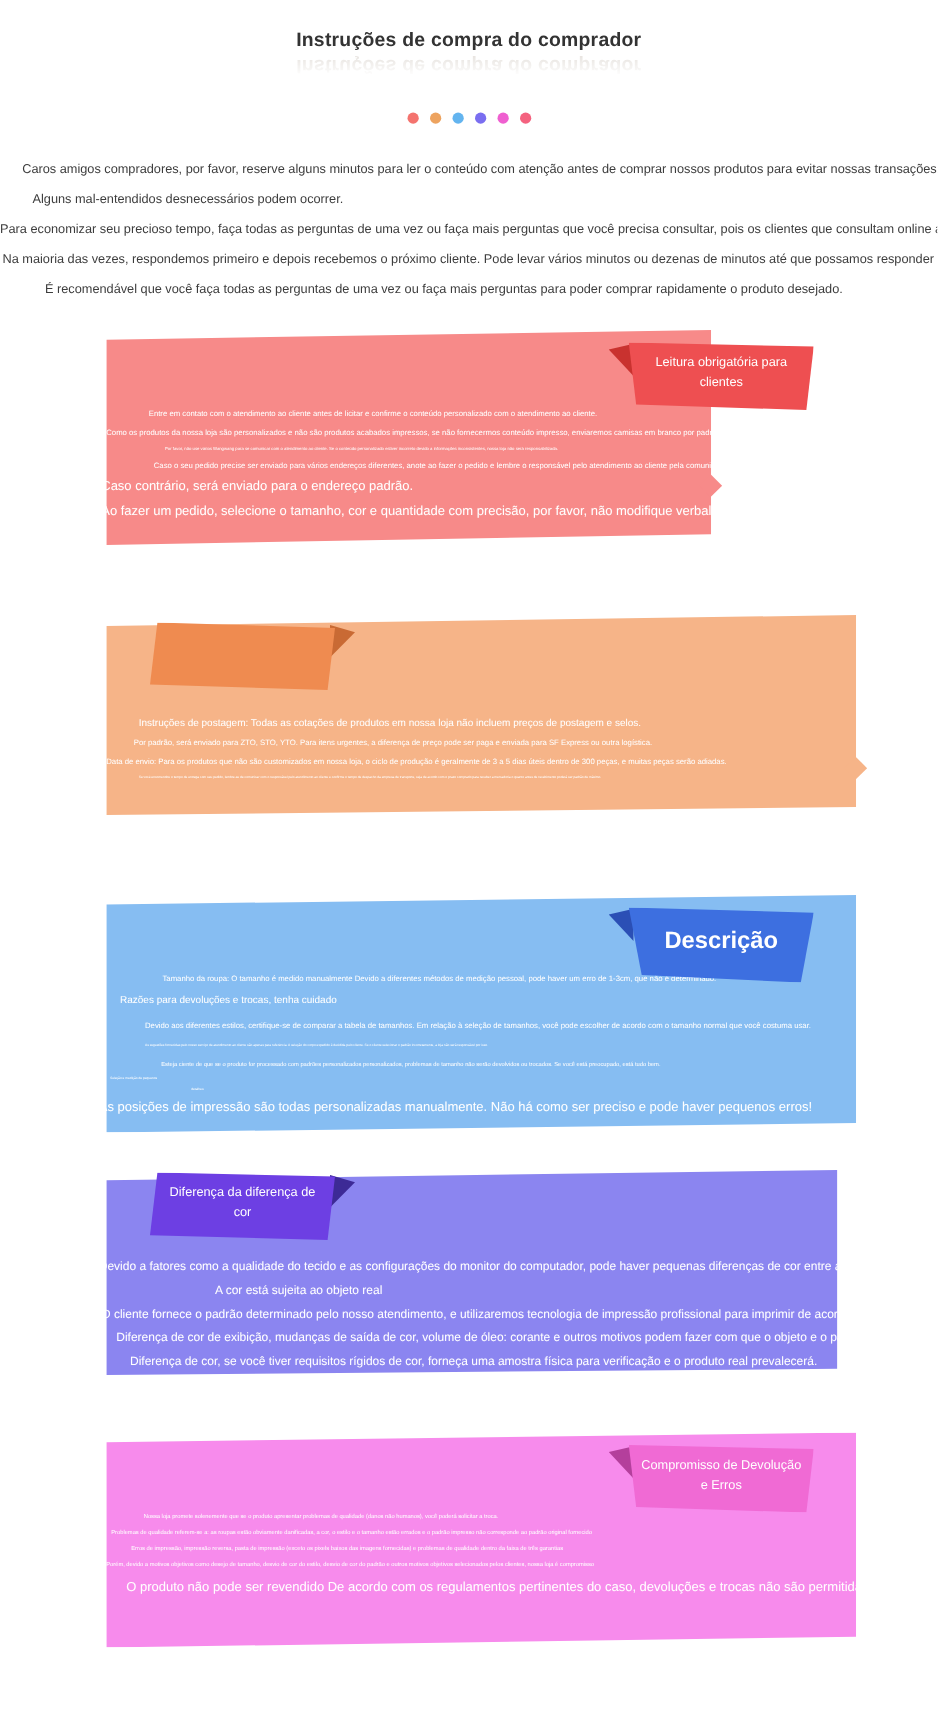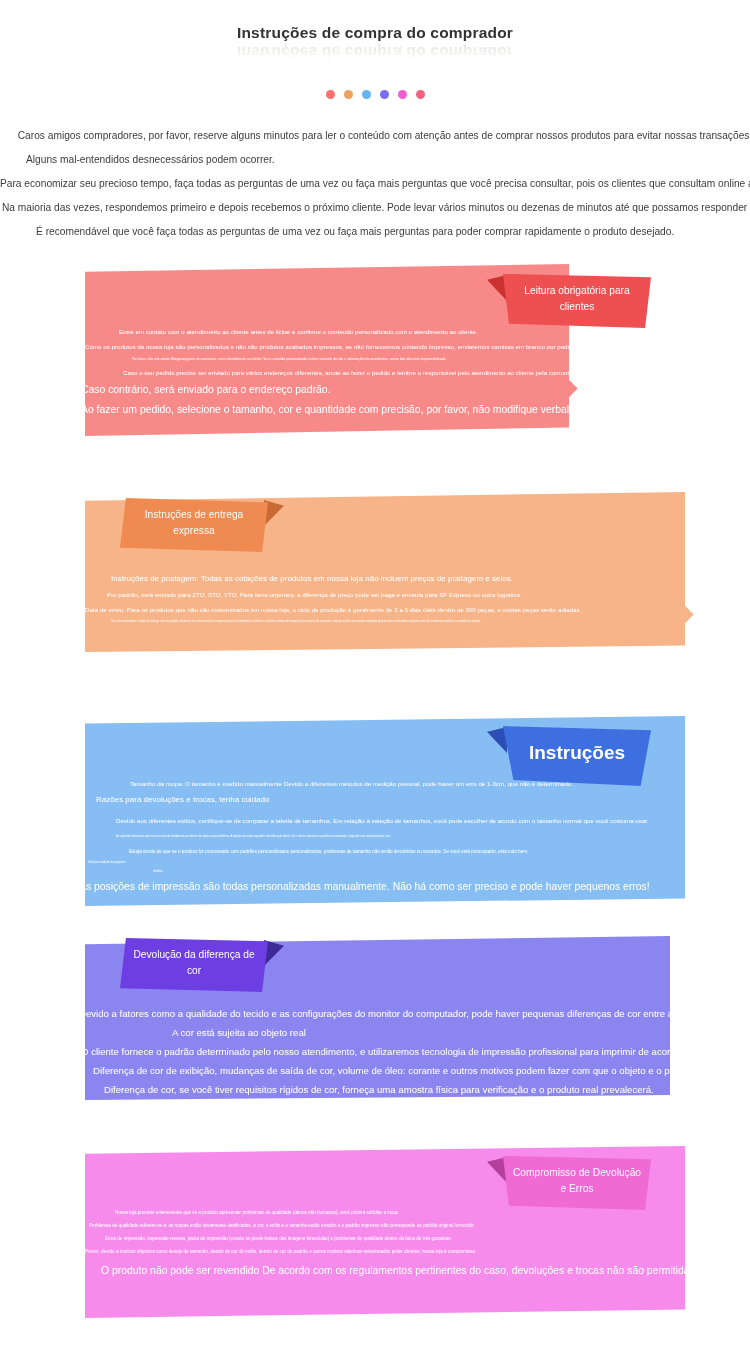--- a/index.html
+++ b/index.html
@@ -210,59 +210,58 @@
     </div>
   </div>
 
   <div class="panel" style="left:85px; top:492px; width:600px; height:160px;">
     <div class="panel-shape" style="background:#f6b488; -webkit-clip-path:polygon(0% 5.5%, 100% 0%, 100% 96%, 0% 100%); clip-path:polygon(0% 5.5%, 100% 0%, 100% 96%, 0% 100%);"></div>
     <div class="panel-notch" style="background:#f6b488; right:-6px; top:116px;"></div>
 
     <div class="ribbon" style="left:35px; top:6px;">
       <div class="ribbon-fold right" style="background:#c96a34;"></div>
       <div class="ribbon-body" style="background:#ef8b50; -webkit-clip-path:polygon(4% 0%, 100% 8%, 96% 100%, 0% 92%); clip-path:polygon(4% 0%, 100% 8%, 96% 100%, 0% 92%);"></div>
-      <div class="ribbon-text">Instruções de entrega expressa</div>
     </div>
 
     <div class="lines" style="top:78px; left:0;">
       <div class="t-md" style="padding-left:26px;">Instruções de postagem: Todas as cotações de produtos em nossa loja não incluem preços de postagem e selos.</div>
       <div class="t-sm" style="padding-left:22px;">Por padrão, será enviado para ZTO, STO, YTO. Para itens urgentes, a diferença de preço pode ser paga e enviada para SF Express ou outra logística.</div>
       <div class="t-sm" style="padding-left:0px;">Data de envio: Para os produtos que não são customizados em nossa loja, o ciclo de produção é geralmente de 3 a 5 dias úteis dentro de 300 peças, e muitas peças serão adiadas.</div>
       <div class="t-nano" style="padding-left:26px;">Se você encomendou o tempo de entrega com seu pedido, lembre-se de comunicar com o responsável pelo atendimento ao cliente e confirme o tempo de despacho da empresa de transporte, seja de acordo com o prazo comprado para receber a mercadoria o quanto antes de recebimento poderá ser padrão de máximo.</div>
     </div>
   </div>
 
   <div class="panel" style="left:85px; top:716px; width:600px; height:190px;">
     <div class="panel-shape" style="background:#86bdf2; -webkit-clip-path:polygon(0% 4%, 100% 0%, 100% 96%, 0% 100%); clip-path:polygon(0% 4%, 100% 0%, 100% 96%, 0% 100%);"></div>
 
     <div class="ribbon big" style="left:418px; top:10px; min-height:60px;">
       <div class="ribbon-fold left" style="background:#2b4fb5;"></div>
       <div class="ribbon-body" style="background:#3d6fe0; -webkit-clip-path:polygon(0% 0%, 100% 7%, 93% 100%, 7% 90%); clip-path:polygon(0% 0%, 100% 7%, 93% 100%, 7% 90%);"></div>
-      <div class="ribbon-text">Instruções</div>
+      <div class="ribbon-text">Descrição</div>
     </div>
 
     <div class="lines" style="top:60px; left:0;">
       <div class="t-sm" style="padding-left:45px;">Tamanho da roupa: O tamanho é medido manualmente Devido a diferentes métodos de medição pessoal, pode haver um erro de 1-3cm, que não é determinado.</div>
       <div class="t-md" style="padding-left:11px;">Razões para devoluções e trocas, tenha cuidado</div>
       <div class="t-sm" style="padding-left:31px; margin-top:5px;">Devido aos diferentes estilos, certifique-se de comparar a tabela de tamanhos. Em relação à seleção de tamanhos, você pode escolher de acordo com o tamanho normal que você costuma usar.</div>
       <div class="t-nano" style="padding-left:31px; margin-top:4px;">As sugestões fornecidas pelo nosso serviço de atendimento ao cliente são apenas para referência. A seleção do corpo expedido é decidida pelo cliente. Se o cliente selecionar o padrão incorretamente, a loja não será responsável por isso.</div>
       <div class="t-xs" style="padding-left:44px; margin-top:4px;">Esteja ciente de que se o produto for processado com padrões personalizados personalizados, problemas de tamanho não serão devolvidos ou trocados. Se você está preocupado, está tudo bem.</div>
       <div class="t-nano" style="padding-left:3px;">Seleção e medição de pequenos</div>
       <div class="t-nano" style="padding-left:68px;">detalhes</div>
       <div class="t-xl" style="margin-left:-6px; margin-top:1px;">As posições de impressão são todas personalizadas manualmente. Não há como ser preciso e pode haver pequenos erros!</div>
     </div>
   </div>
 
   <div class="panel" style="left:85px; top:936px; width:585px; height:164px;">
     <div class="panel-shape" style="background:#8b85f0; -webkit-clip-path:polygon(0% 5%, 100% 0%, 100% 97%, 0% 100%); clip-path:polygon(0% 5%, 100% 0%, 100% 97%, 0% 100%);"></div>
 
     <div class="ribbon" style="left:35px; top:2px;">
       <div class="ribbon-fold right" style="background:#3d2a96;"></div>
       <div class="ribbon-body" style="background:#6d3fe3; -webkit-clip-path:polygon(4% 0%, 100% 6%, 96% 100%, 0% 93%); clip-path:polygon(4% 0%, 100% 6%, 96% 100%, 0% 93%);"></div>
-      <div class="ribbon-text">Devolução da diferença de cor</div>
+      <div class="ribbon-text">Diferença da diferença de cor</div>
     </div>
 
     <div class="lines" style="top:68px; left:0;">
       <div class="t-lg" style="margin-left:-6px;">Devido a fatores como a qualidade do tecido e as configurações do monitor do computador, pode haver pequenas diferenças de cor entre as imagens e o produto real</div>
       <div class="t-lg" style="padding-left:87px;">A cor está sujeita ao objeto real</div>
       <div class="t-lg" style="margin-left:-4px;">O cliente fornece o padrão determinado pelo nosso atendimento, e utilizaremos tecnologia de impressão profissional para imprimir de acordo com a necessidade</div>
       <div class="t-lg" style="padding-left:8px;">Diferença de cor de exibição, mudanças de saída de cor, volume de óleo: corante e outros motivos podem fazer com que o objeto e o padrão reais tenham a mesma cor</div>
       <div class="t-lg" style="padding-left:19px;">Diferença de cor, se você tiver requisitos rígidos de cor, forneça uma amostra física para verificação e o produto real prevalecerá.</div>
     </div>
   </div>

